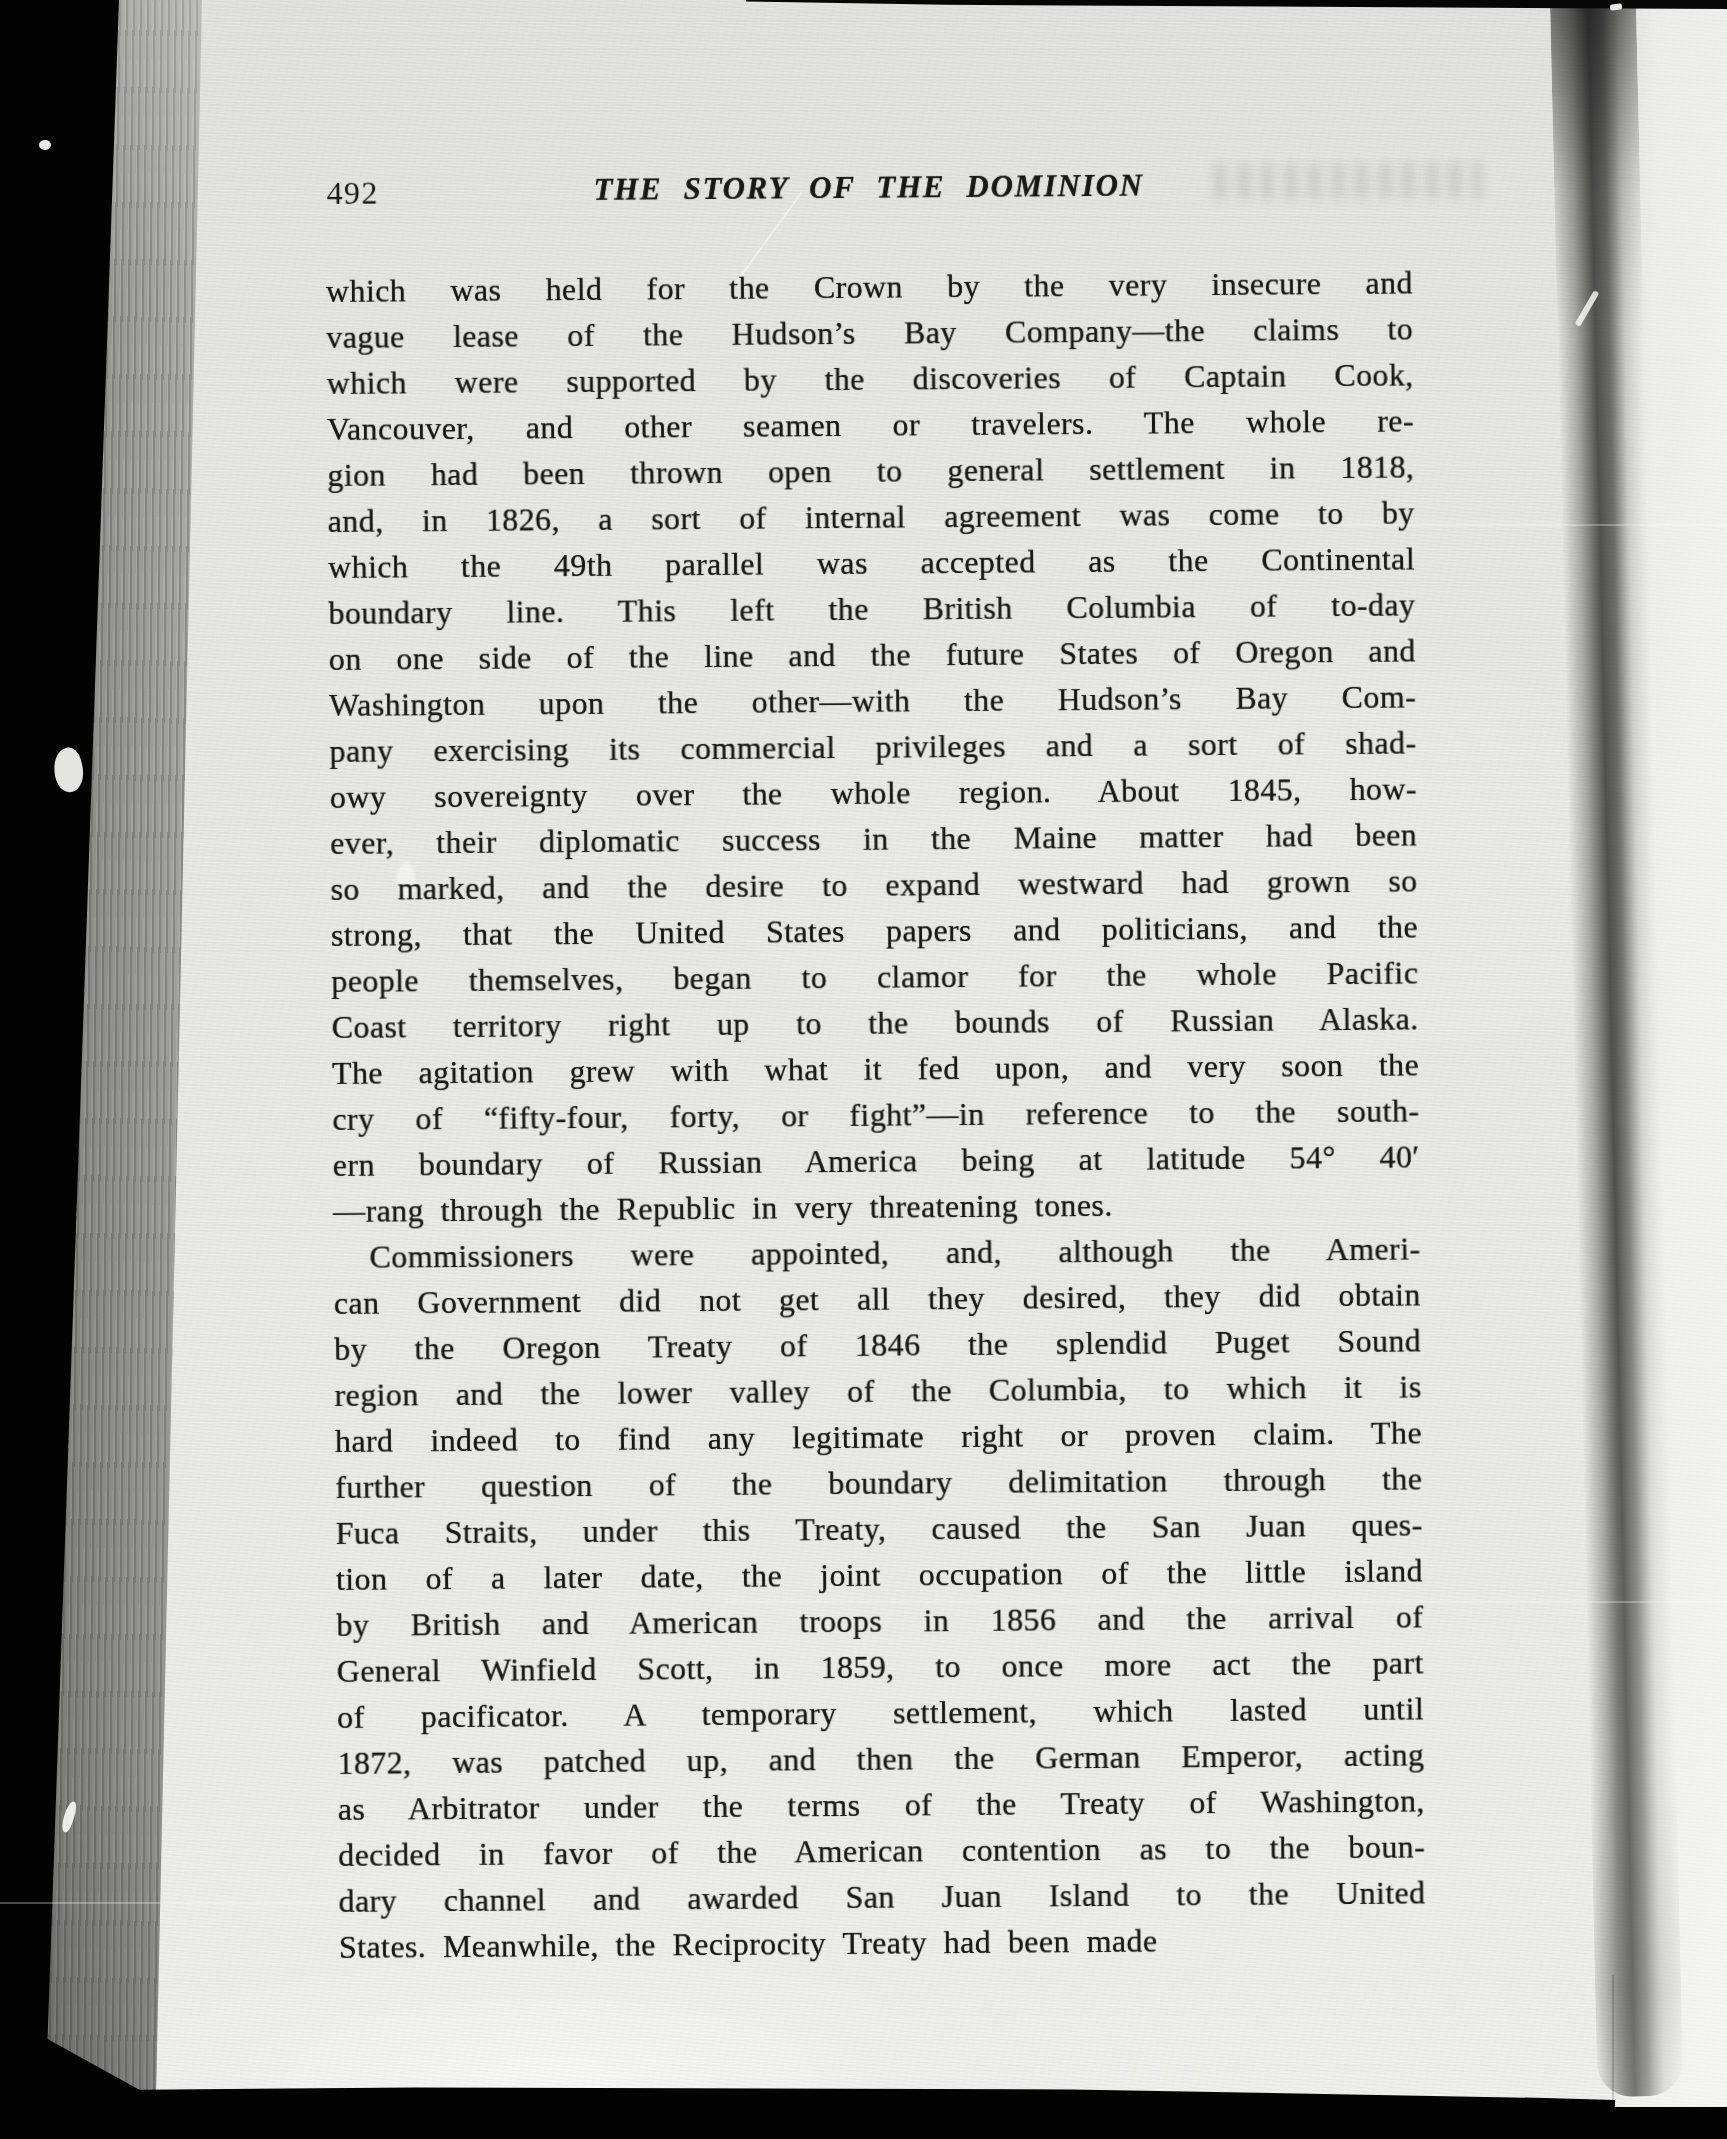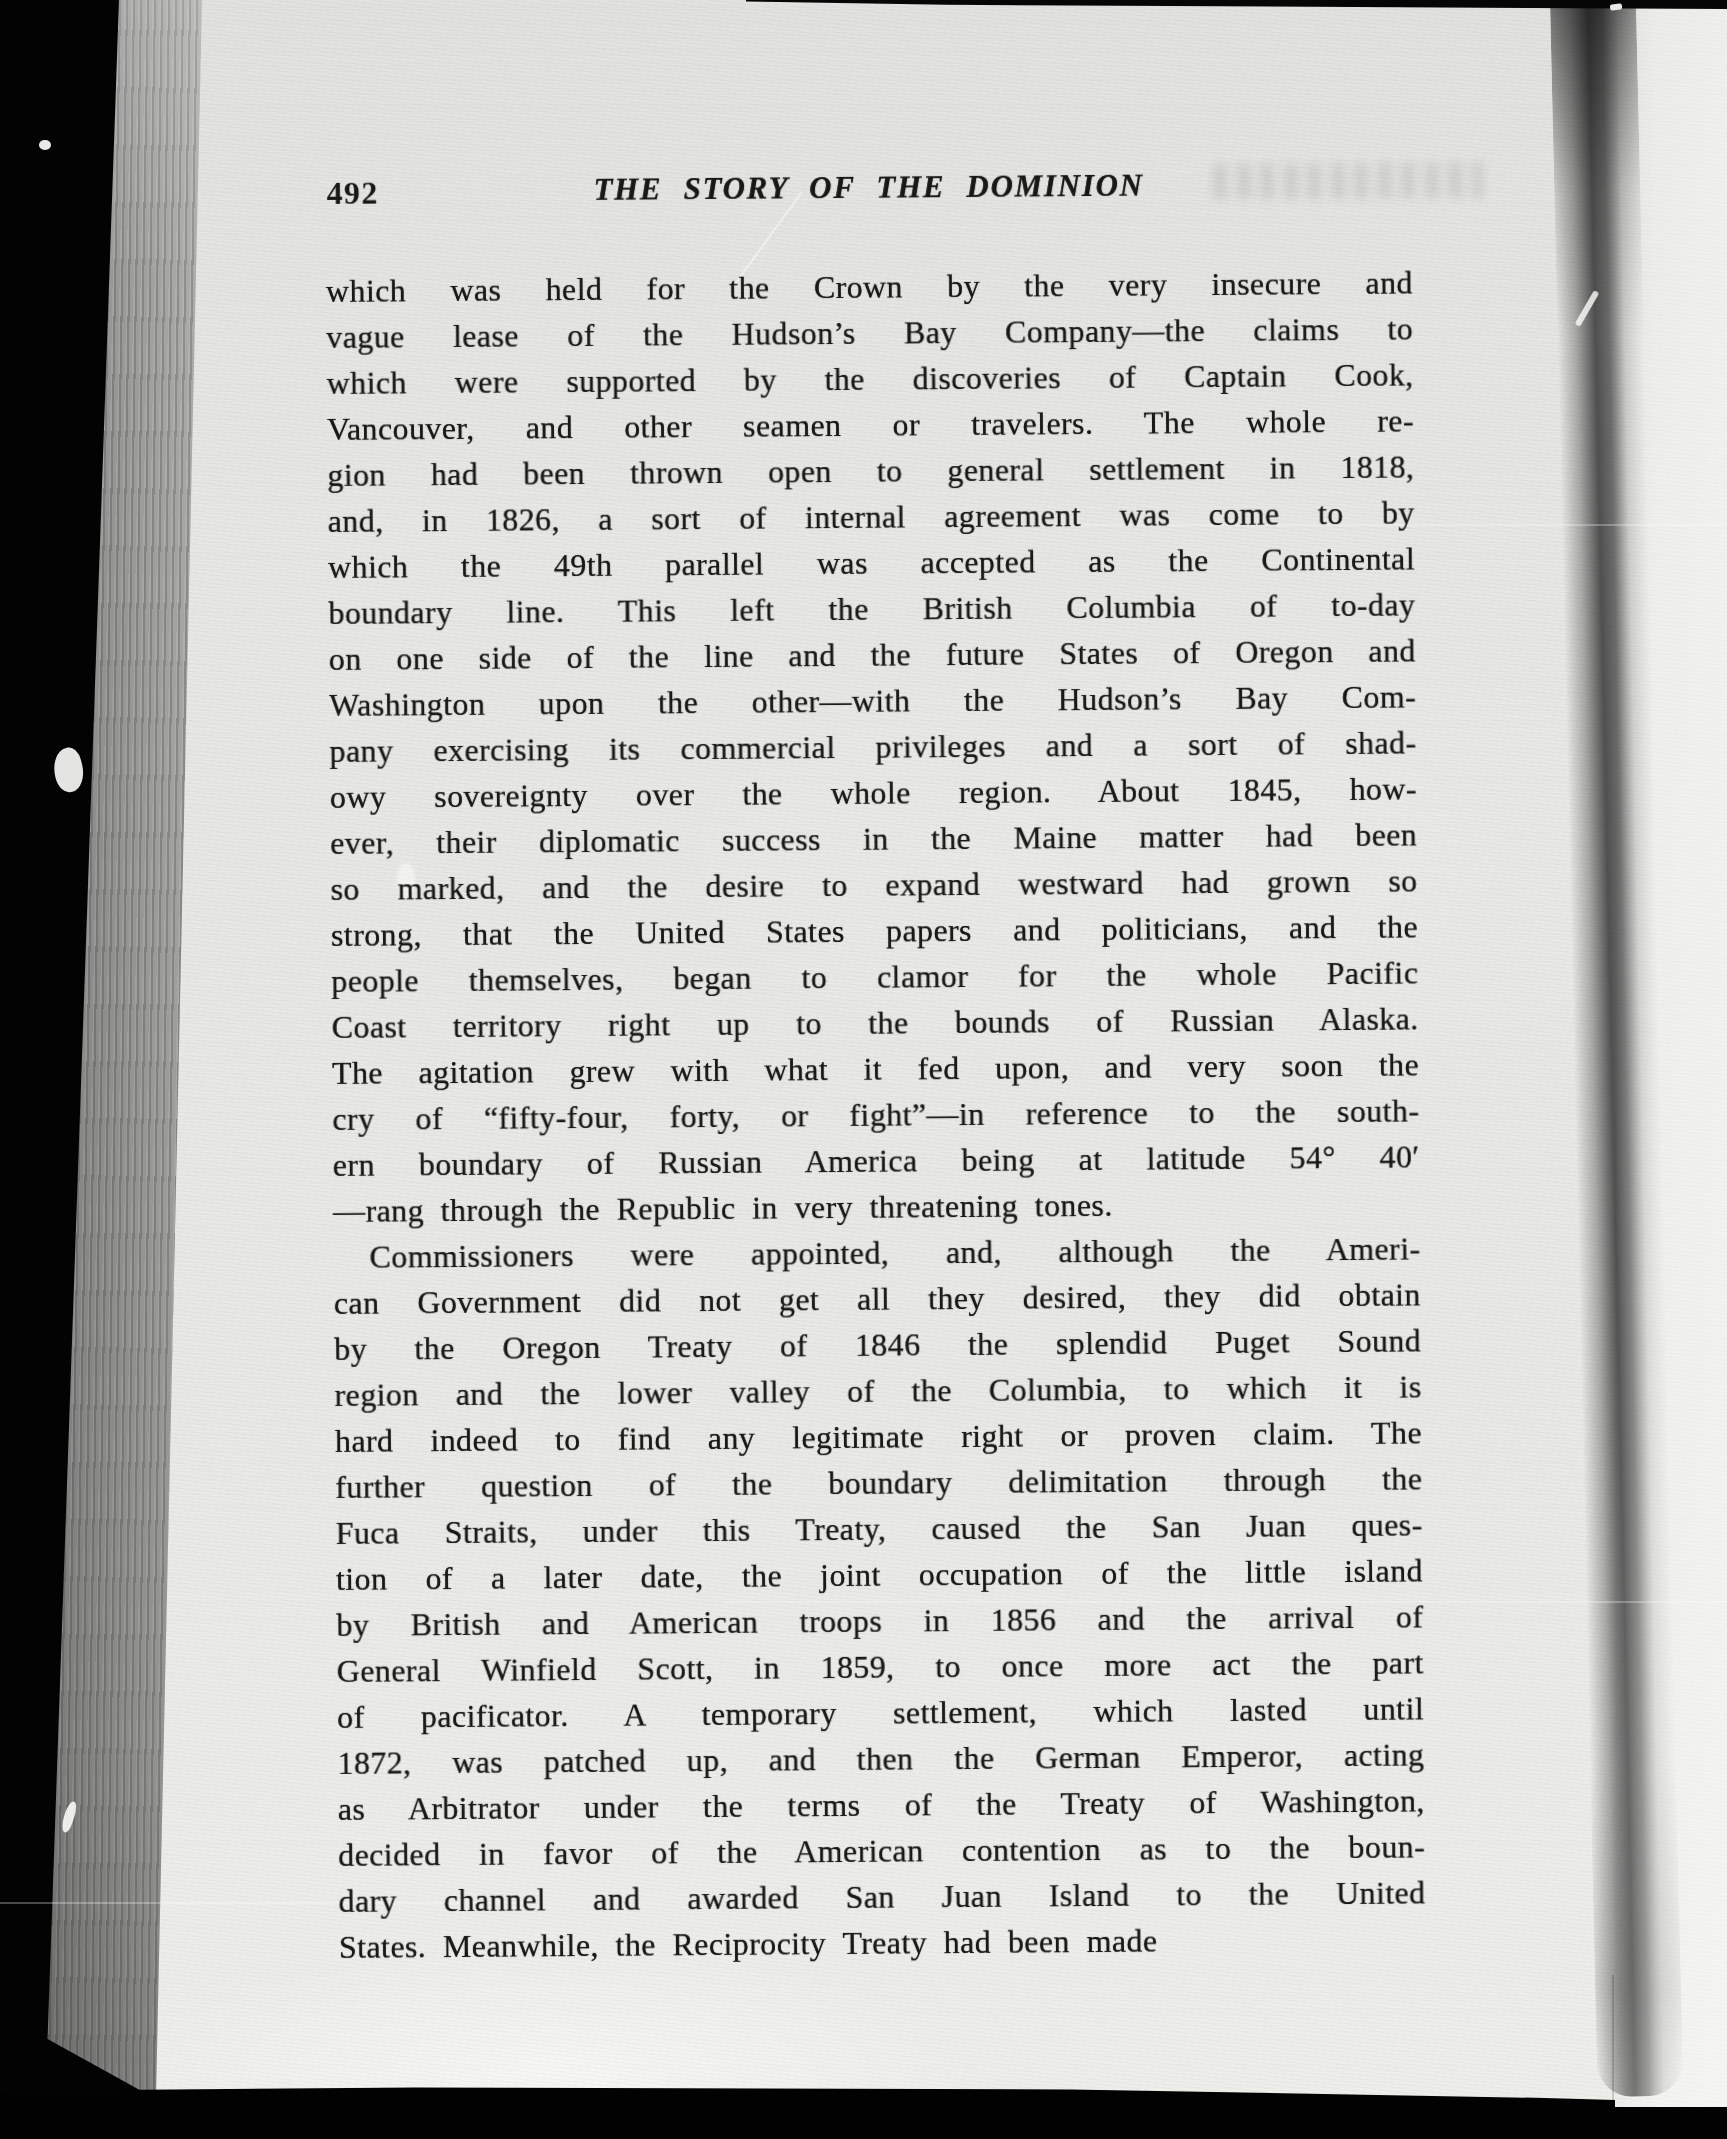--- a/index.html
+++ b/index.html
@@ -98,21 +98,21 @@
   
   .text-block {
     position: absolute; left: 325px; top: 174px; width: 1087px;
     transform: rotate(-0.45deg); transform-origin: 0 0;
     color: #181816;
     filter: blur(0.2px);
   }
   .header-row { position: relative; height: 43px; }
   .page-number {
     position: absolute; left: 1.4px; top: 1.4px;
-    font-size: 32px; font-weight: bold; letter-spacing: 1.4px;
+    font-size: 32px; font-weight: normal; letter-spacing: 1.4px;
   }
   .running-title {
     display: block; text-align: center;
     font-size: 31px; font-weight: bold; font-style: italic;
     letter-spacing: 1.7px; word-spacing: 11.8px;
     text-shadow: 0 0 0.7px rgba(24,24,22,.8);
   }
   .ghost-smudge {
     position: absolute; left: 888px; top: -2.8px; width: 270px; height: 36px;
     background: repeating-linear-gradient(90deg, rgba(110,110,108,.30) 0 14px, rgba(110,110,108,0) 14px 23.5px);

